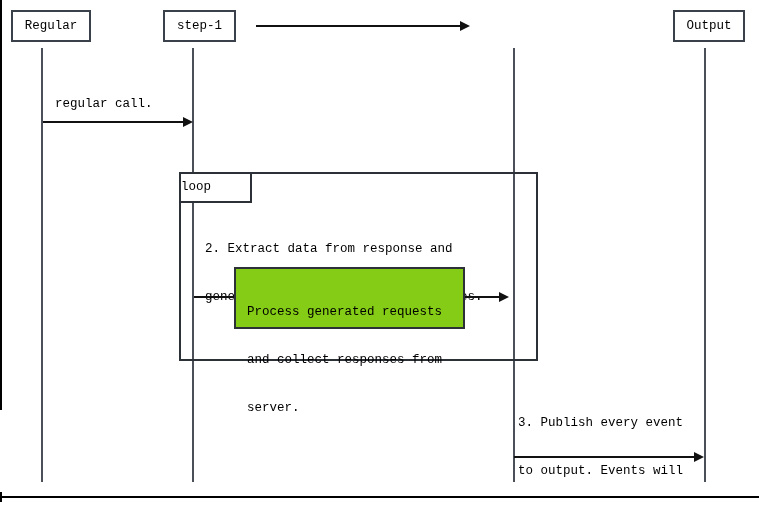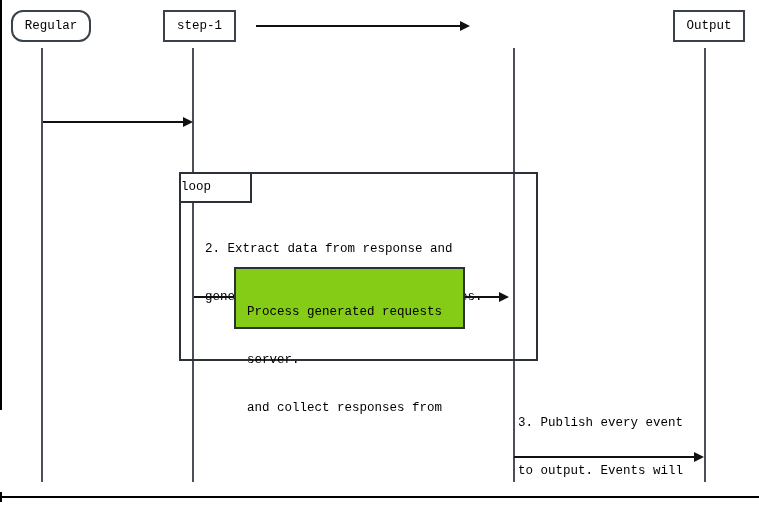--- a/index.html
+++ b/index.html
@@ -38,21 +38,21 @@
     position: absolute;
     top: 10px;
     height: 32px;
     box-sizing: border-box;
     border: 2px solid #3a414b;
     background: #ffffff;
     text-align: center;
     line-height: 28px;
     z-index: 3;
   }
-  .actor-regular { left: 11px;  width: 80px; border-radius: 12px; }
+  .actor-regular { left: 11px;  width: 80px; }
   .actor-step1   { left: 163px; width: 73px; }
   .actor-stepi   { left: 481px; width: 74px; }
   .actor-output  { left: 673px; width: 72px; }
 
   
   .lifeline {
     position: absolute;
     top: 48px;
     width: 2px;
     height: 434px;
@@ -166,42 +166,43 @@
   <div class="actor actor-output">
     <span>Output</span>
   </div>
 
   <div class="arrow chain-arrow">
     <div class="shaft"></div>
     <div class="head"></div>
   </div>
 
   <div class="msg msg-1">
+    <span class="line">regular call.</span>
   </div>
   <div class="arrow msg1-arrow">
     <div class="shaft"></div>
     <div class="head"></div>
   </div>
 
   <div class="loop-frame"></div>
   <div class="loop-tab">
     <span>loop</span>
   </div>
 
   <div class="msg msg-2">
     <span class="line">2. Extract data from response and</span>
     <span class="line">generate new requests from responses.</span>
   </div>
 
   <div class="connector"></div>
 
   <div class="process-box">
     <span class="line">Process generated requests</span>
+    <span class="line">and collect responses from</span>
     <span class="line">server.</span>
-    <span class="line">and collect responses from</span>
   </div>
 
   <div class="arrow msg2-arrow">
     <div class="shaft"></div>
     <div class="head"></div>
   </div>
 
   <div class="msg msg-3">
     <span class="line">3. Publish every event</span>
     <span class="line">to output. Events will</span>

